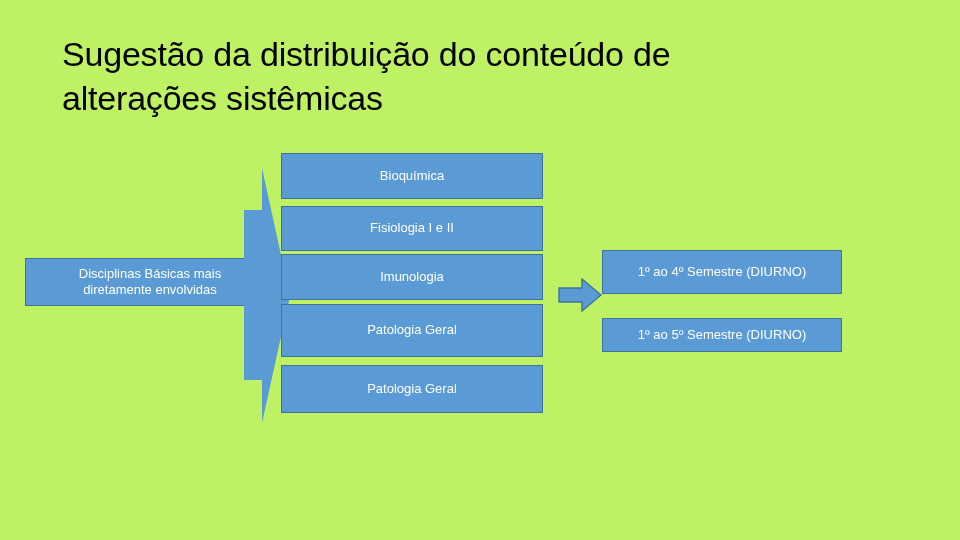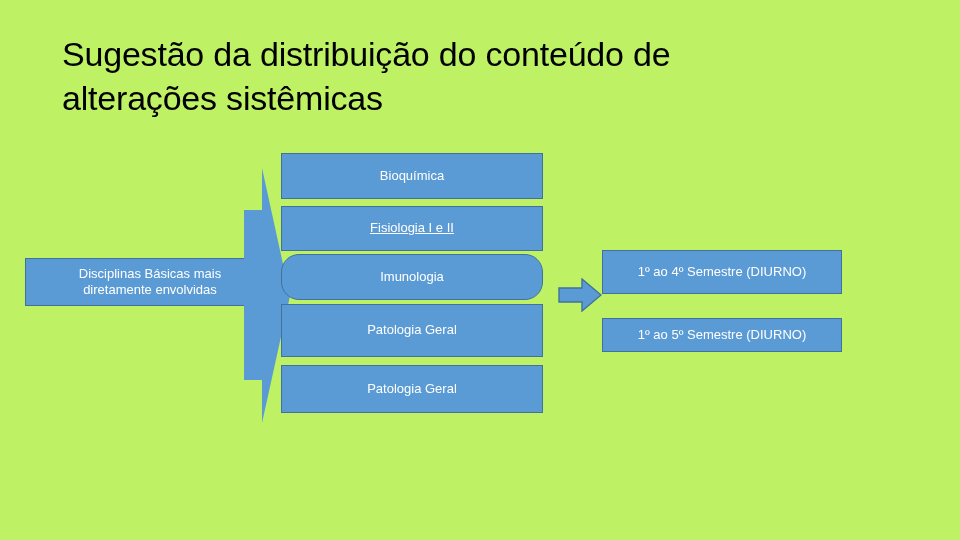--- a/index.html
+++ b/index.html
@@ -50,22 +50,22 @@
     justify-content: center;
     text-align: center;
     font-size: 13px;
     line-height: 1.25;
     padding: 2px 6px;
     white-space: pre-line;
   }
 
   
   .node.bioquimica      { left: 281px; top: 153px; width: 262px; height: 46px; }
-  .node.fisiologia      { left: 281px; top: 206px; width: 262px; height: 45px; text-decoration: underline; }
-  .node.imunologia      { left: 281px; top: 254px; width: 262px; height: 46px; border-radius: 18px; }
+  .node.fisiologia      { left: 281px; top: 206px; width: 262px; height: 45px; }
+  .node.imunologia      { left: 281px; top: 254px; width: 262px; height: 46px; }
   .node.patologia-geral { left: 281px; top: 304px; width: 262px; height: 53px; }
   .node.patologia-bucal { left: 281px; top: 365px; width: 262px; height: 48px; }
 
   
   .node.disciplinas {
     left: 25px; top: 258px; width: 250px; height: 48px;
   }
 
   
   .node.diurno  { left: 602px; top: 250px; width: 240px; height: 44px; }

